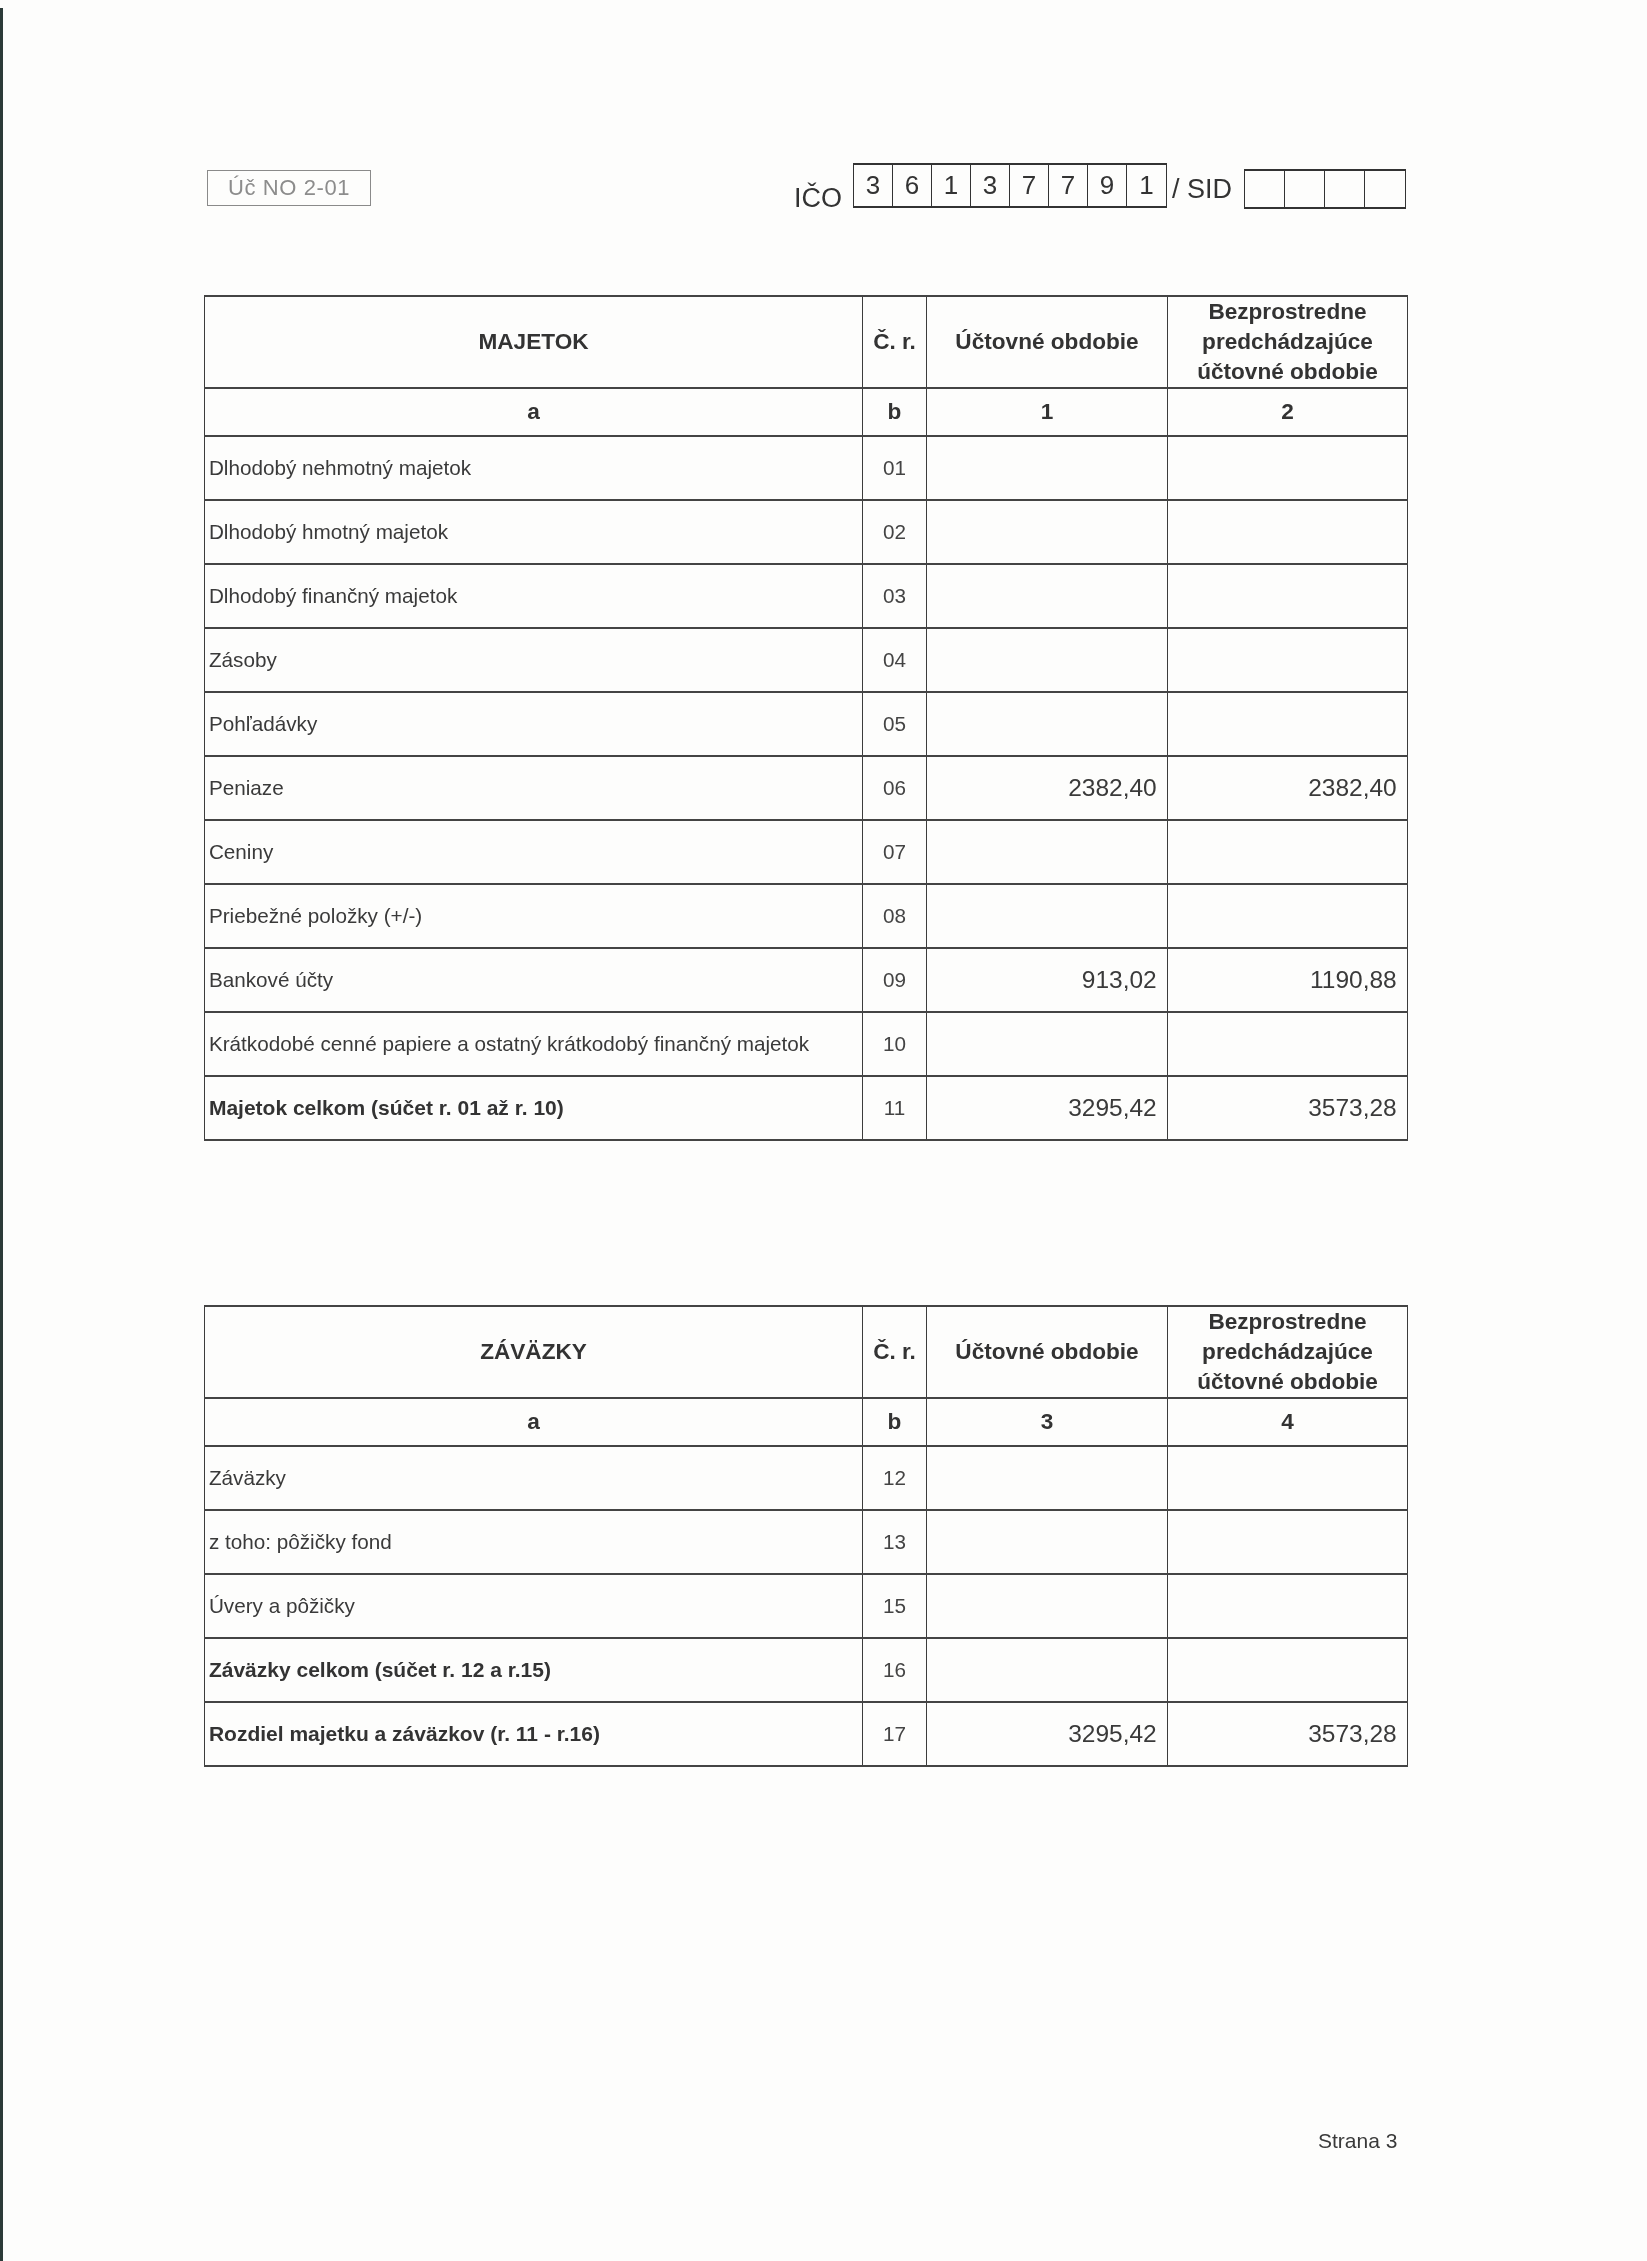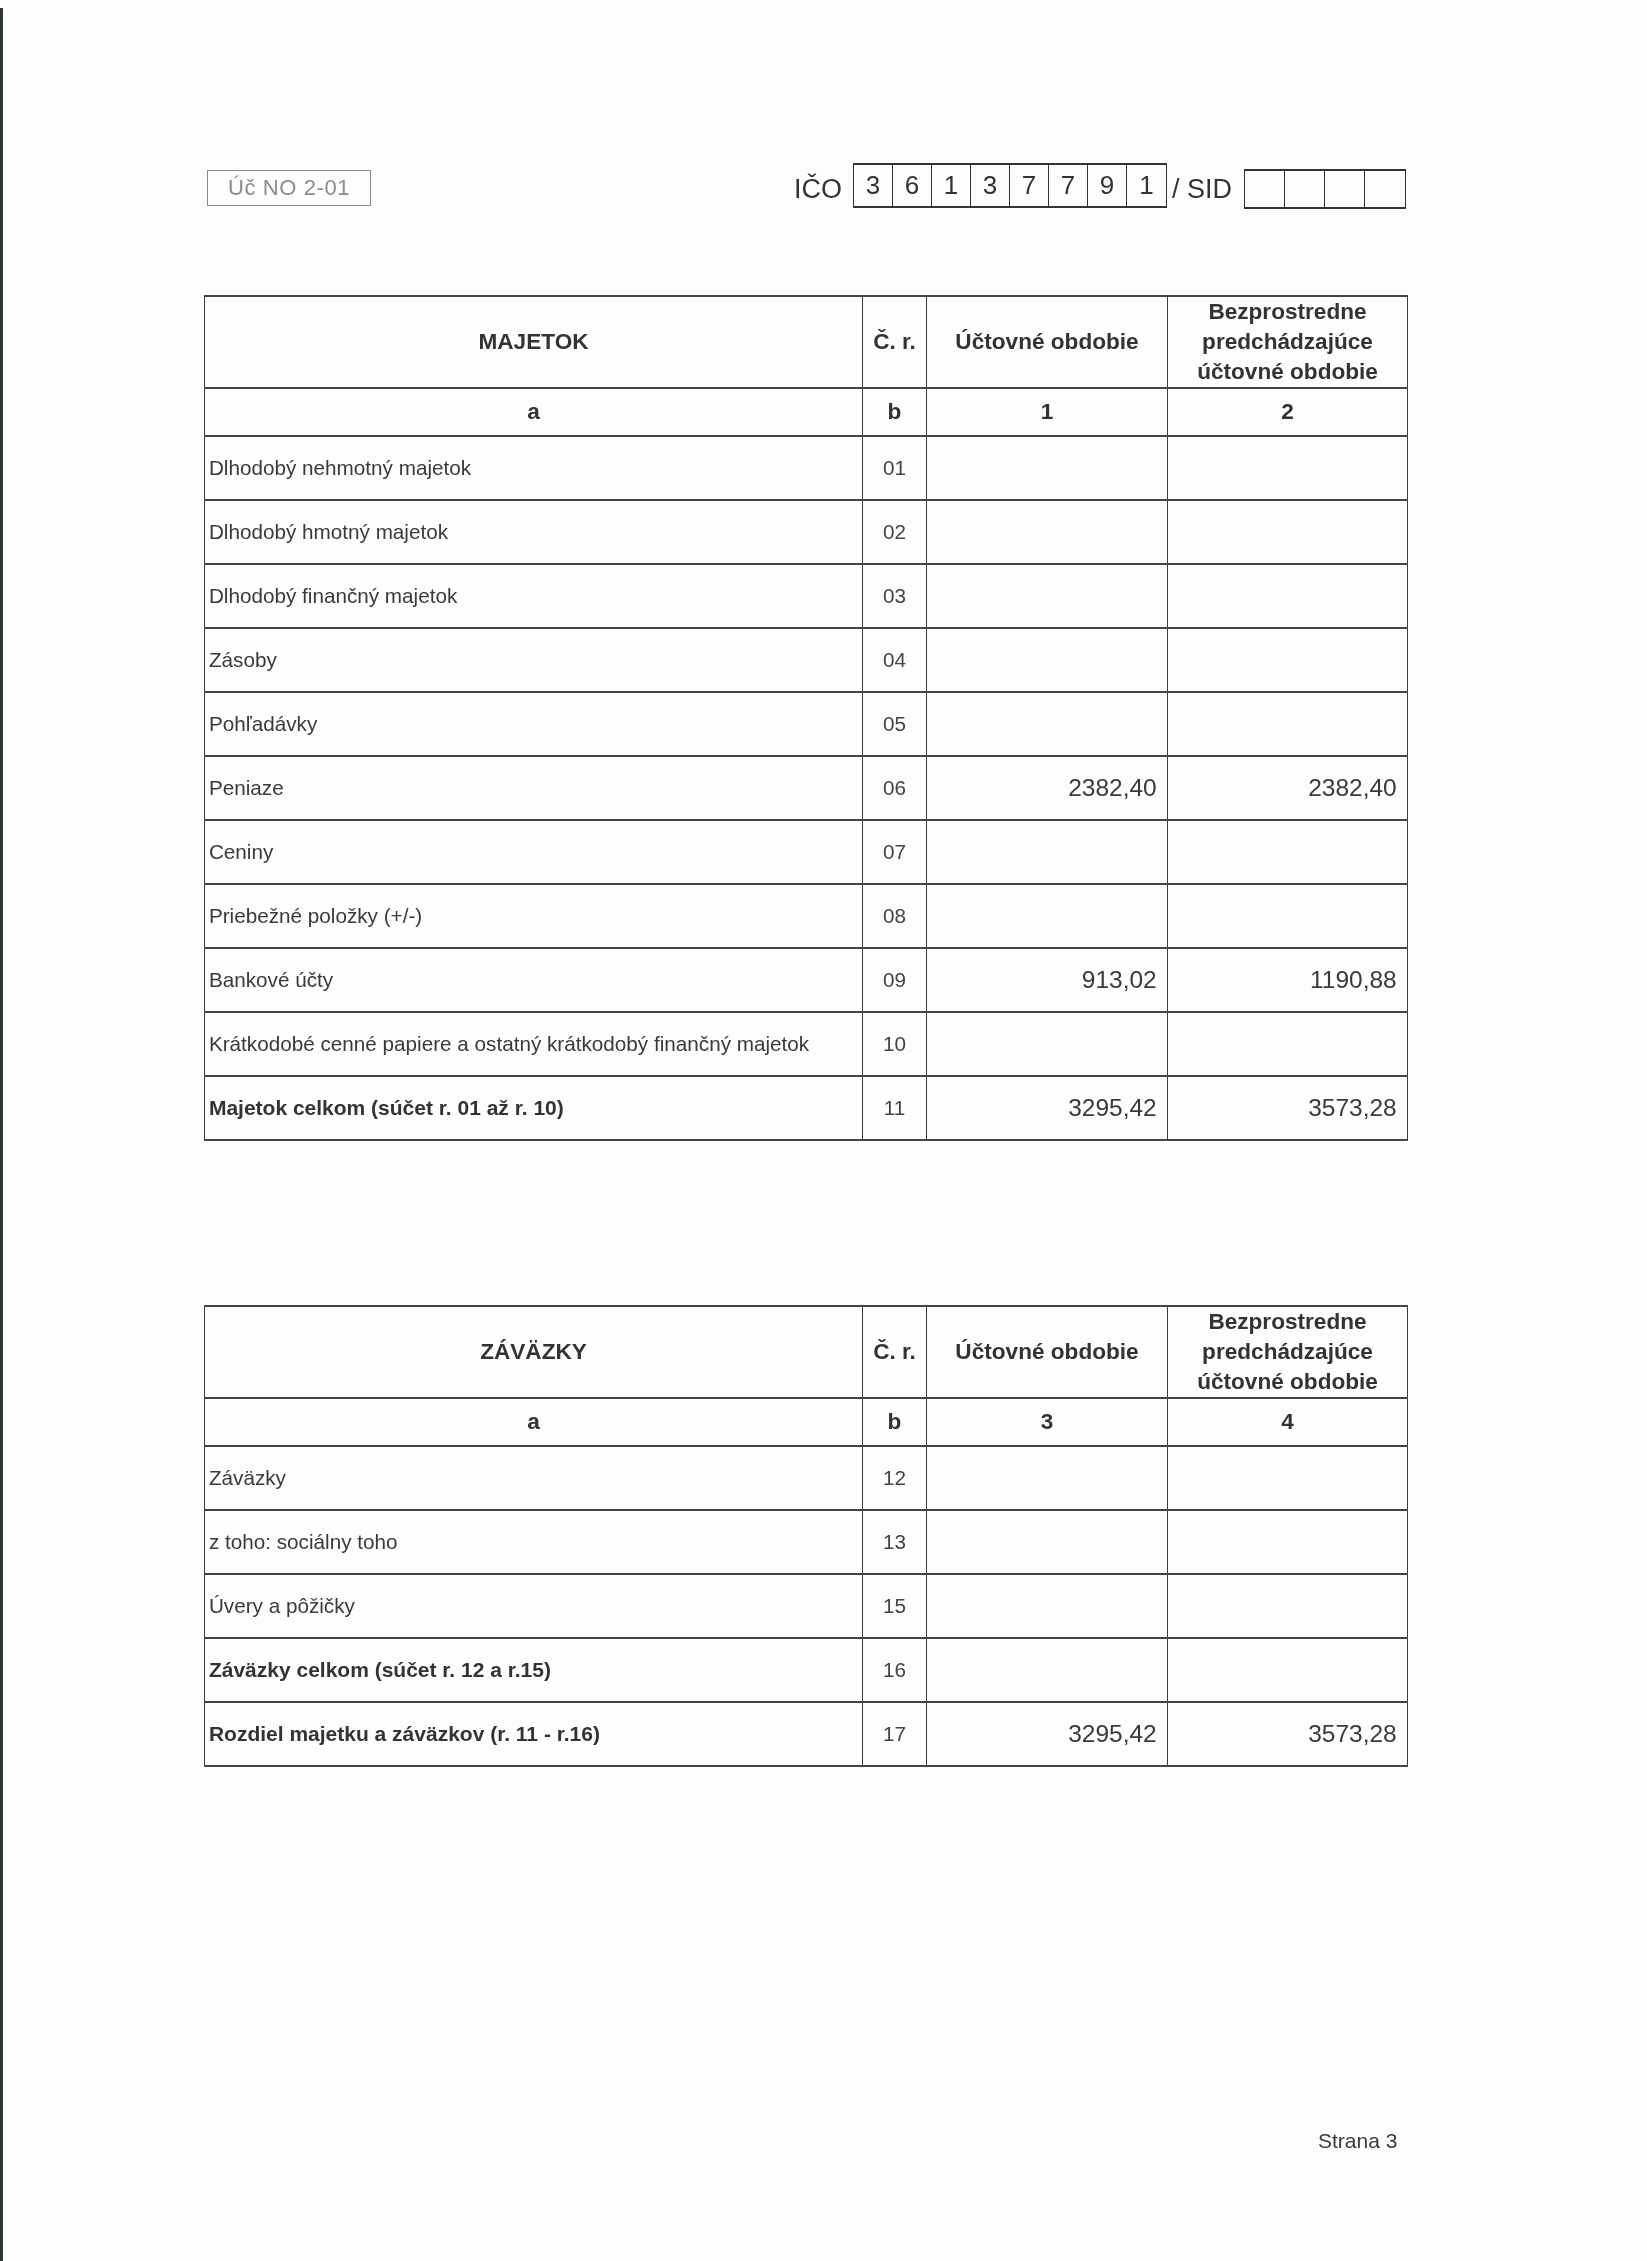--- a/index.html
+++ b/index.html
@@ -14,21 +14,21 @@
     background: #2b3a38;
   }
   
   .form-code {
     position: absolute; left: 207px; top: 170px; width: 164px; height: 36px;
     border: 1.3px solid #8a8a8a; box-sizing: border-box;
     color: #8c8c8c; font-size: 22px; line-height: 33px; text-align: center;
     letter-spacing: 0.6px;
   }
   .ico-label {
-    position: absolute; left: 794px; top: 169px; font-size: 27px; line-height: 40px;
+    position: absolute; left: 794px; top: 178px; font-size: 27px; line-height: 40px;
     color: #333;
   }
   .ico-boxes {
     position: absolute; left: 853px; top: 163px; height: 45px; display: flex;
     border: 1.9px solid #333; border-top-width: 2.6px; border-bottom-width: 2.6px; box-sizing: border-box;
   }
   .ico-cell {
     width: 39px; height: 100%; border-right: 1.3px solid #333; box-sizing: border-box;
     font-size: 26px; text-align: center; line-height: 40px; color: #333;
   }
@@ -205,21 +205,21 @@
     <td class="c-1">3</td>
     <td>4</td>
   </tr>
   <tr class="row">
     <td class="lbl">Záväzky</td>
     <td class="num c-b">12</td>
     <td class="val c-1"></td>
     <td class="val"></td>
   </tr>
   <tr class="row">
-    <td class="lbl">z toho: sociálny toho</td>
+    <td class="lbl">z toho: pôžičky fond</td>
     <td class="num c-b">13</td>
     <td class="val c-1"></td>
     <td class="val"></td>
   </tr>
   <tr class="row">
     <td class="lbl">Úvery a pôžičky</td>
     <td class="num c-b">15</td>
     <td class="val c-1"></td>
     <td class="val"></td>
   </tr>

